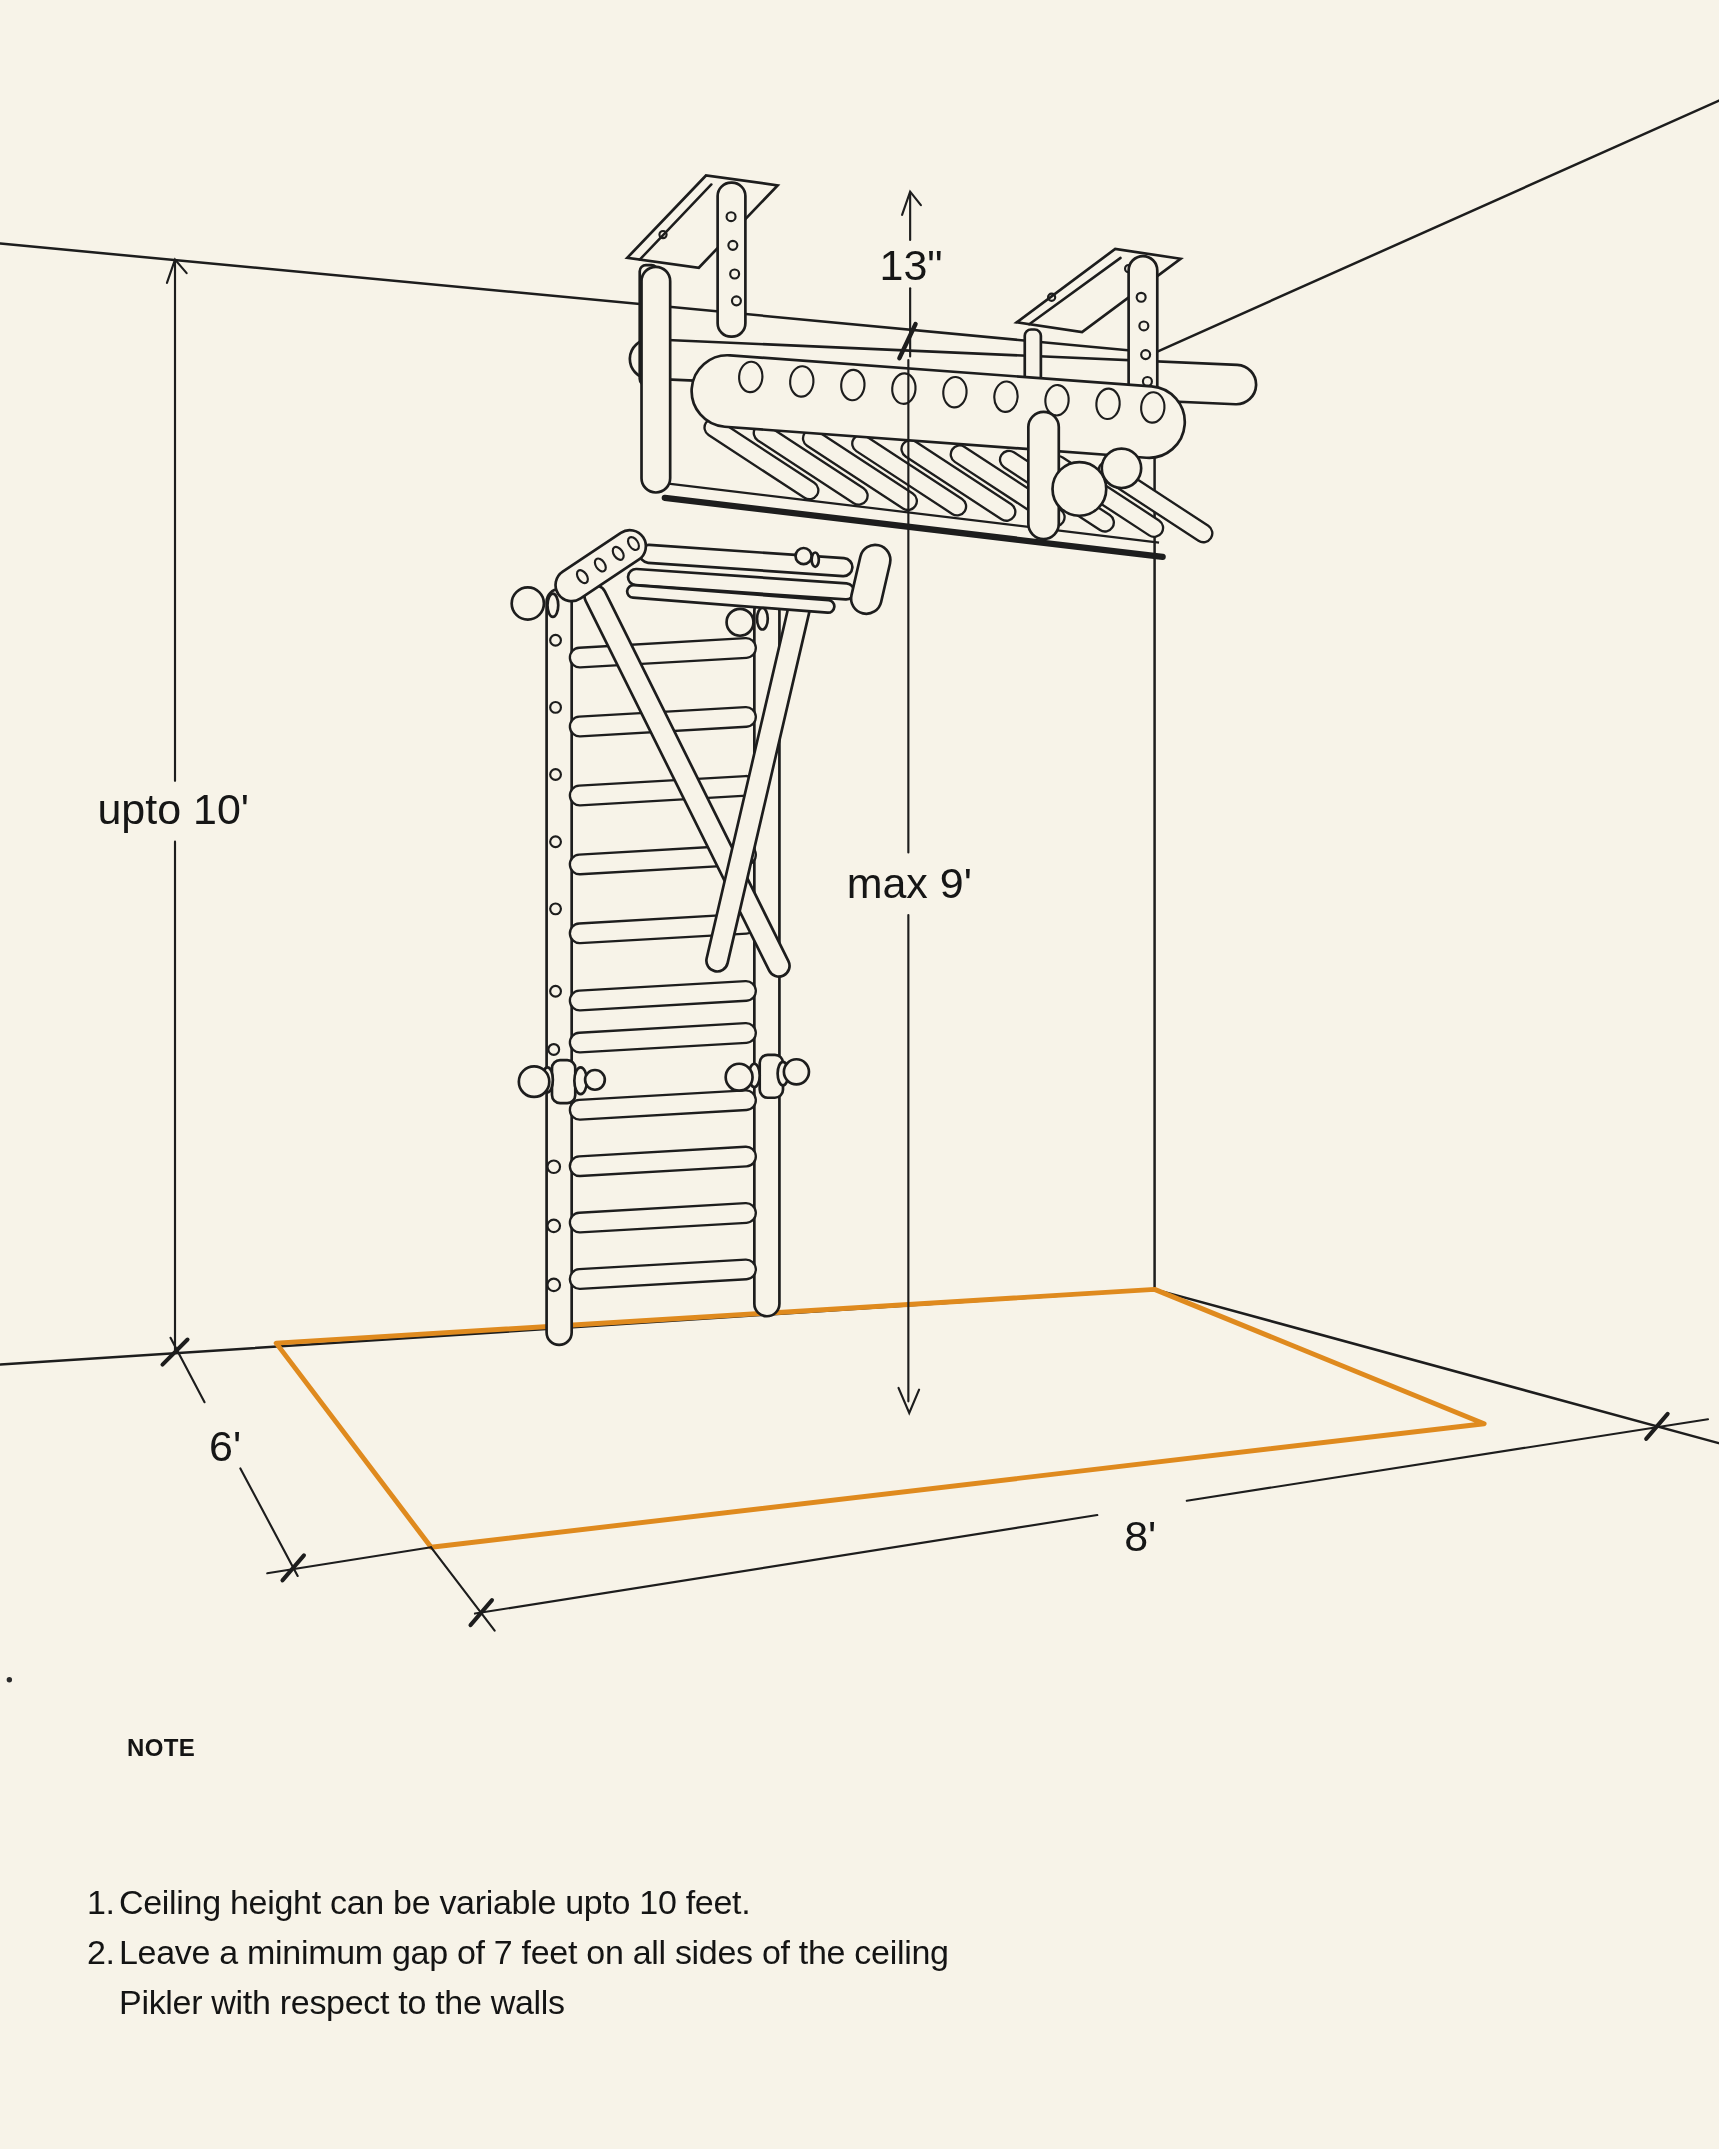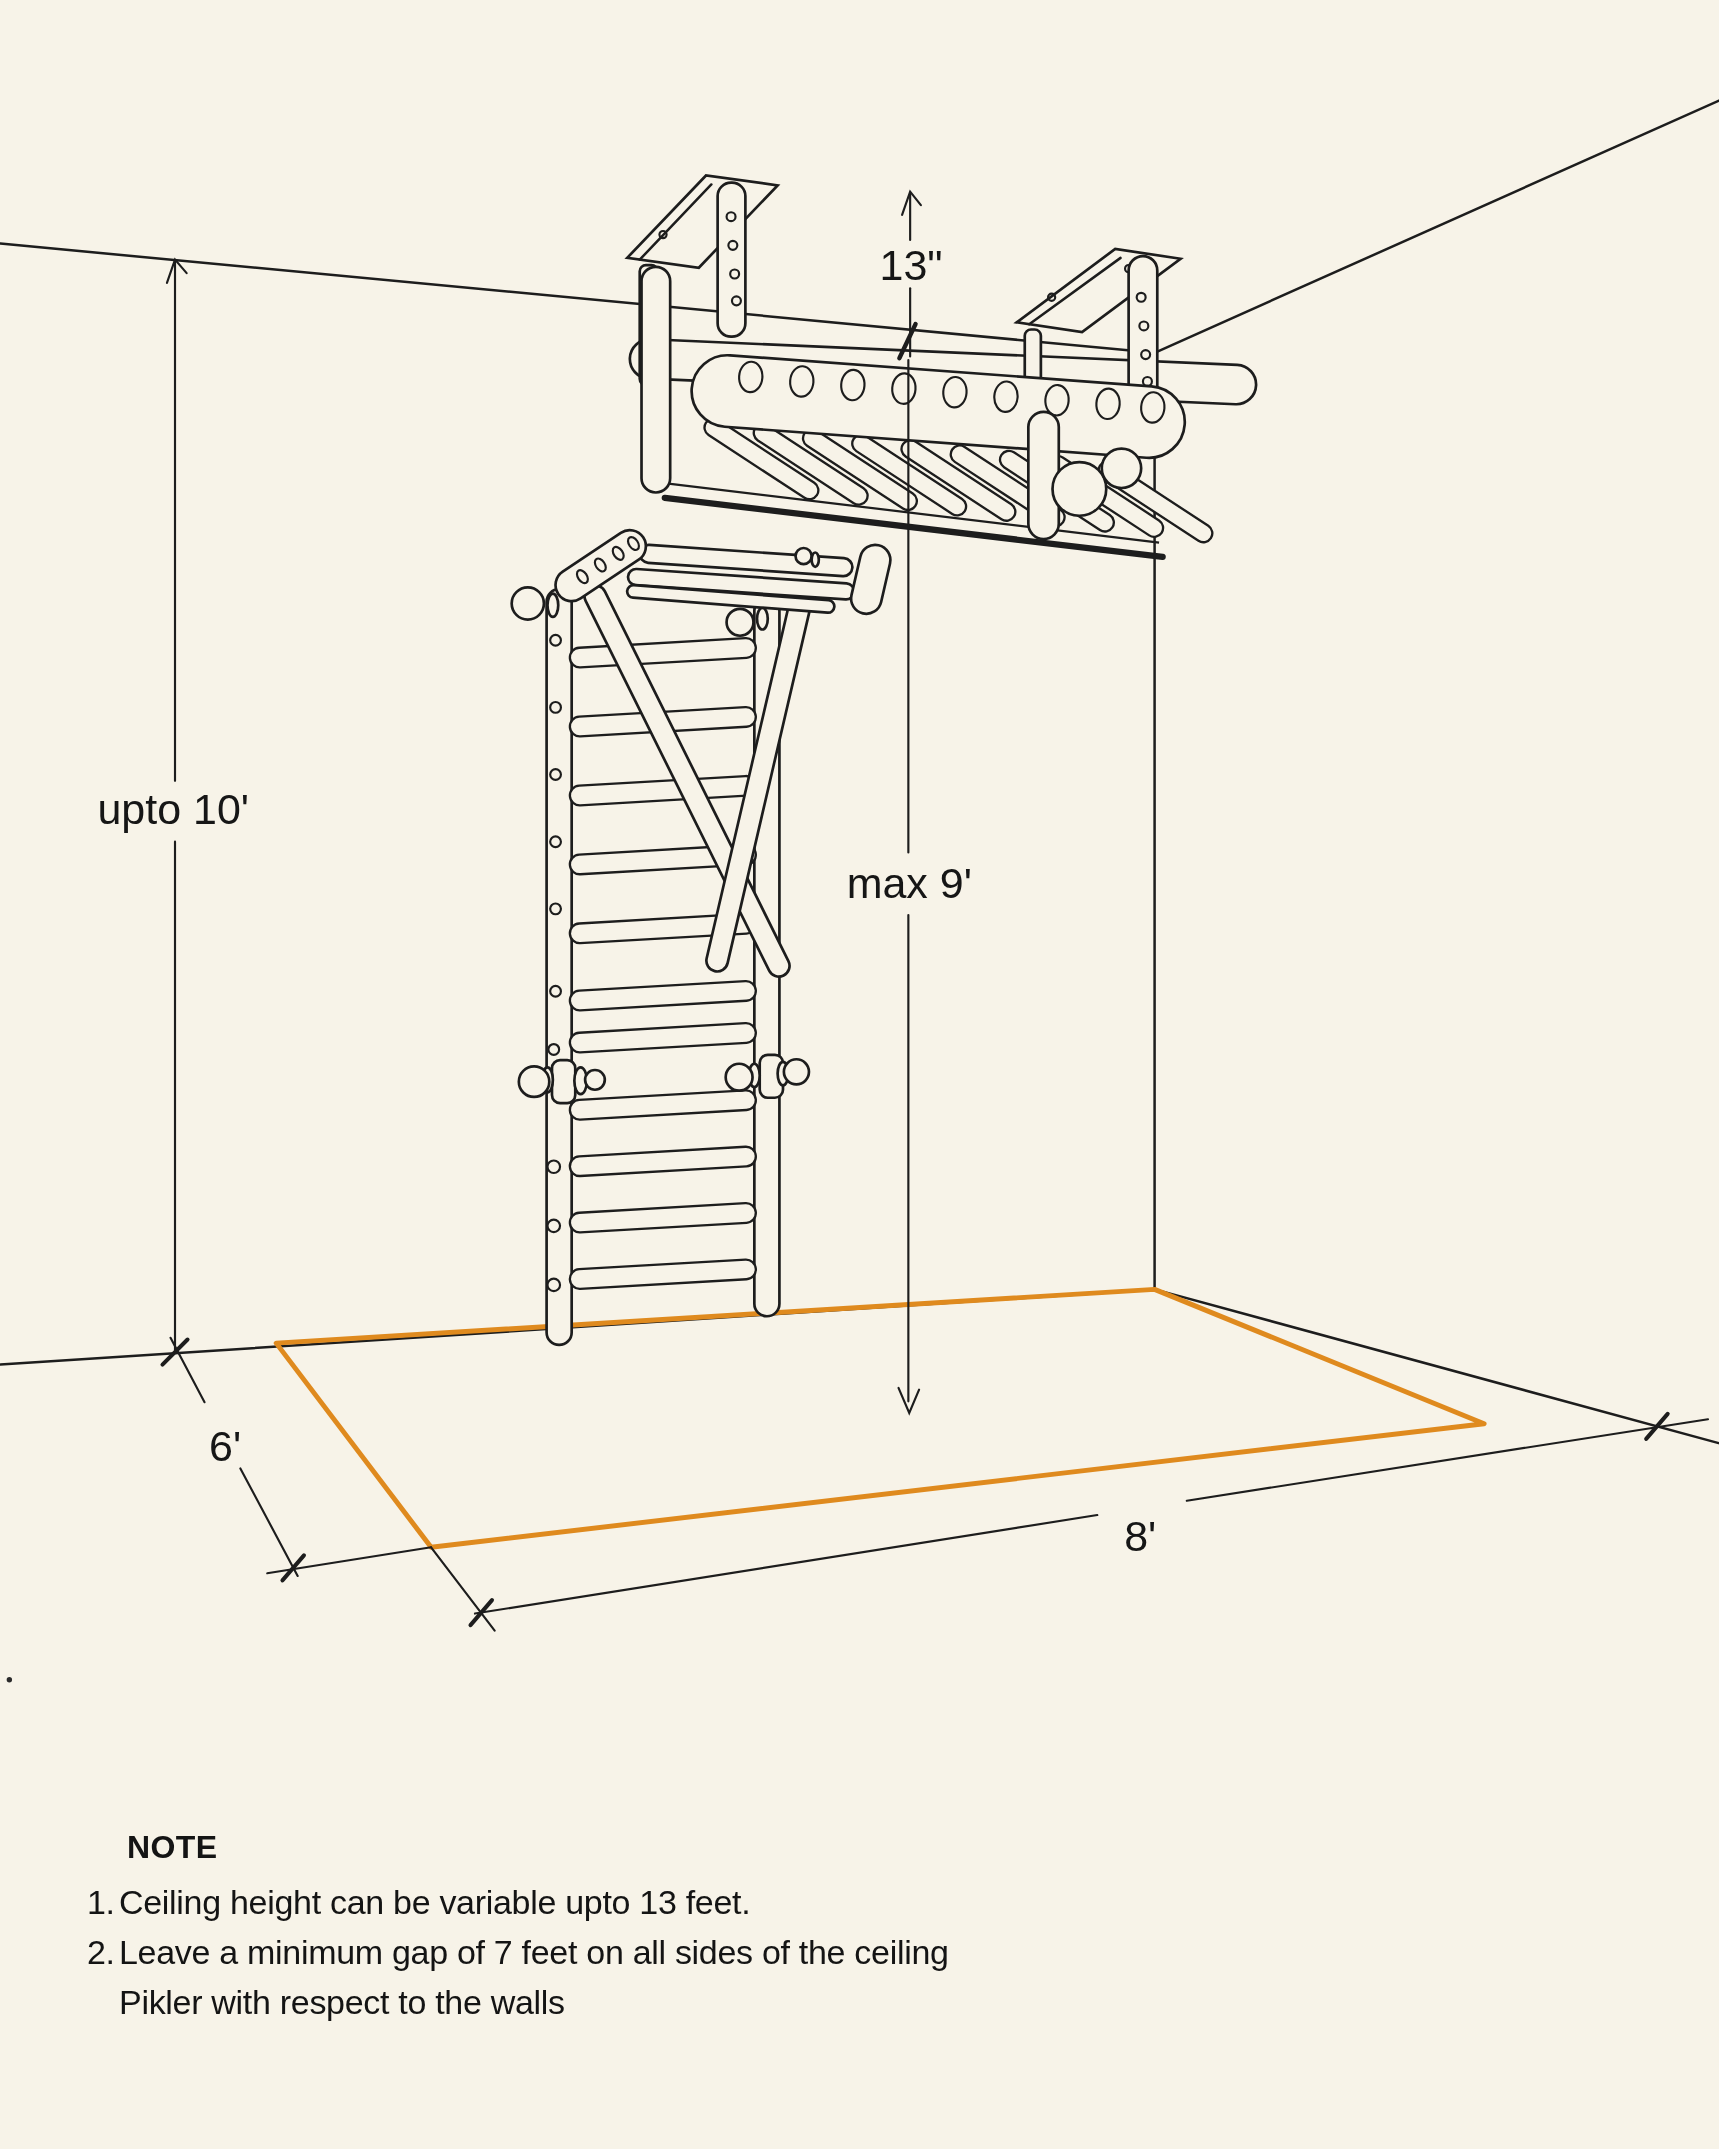--- a/index.html
+++ b/index.html
@@ -22,22 +22,22 @@
     font-family:"Liberation Sans", sans-serif;
     font-size:48px;
     fill:#161616;
     text-anchor:middle;
   }
   .note{
     position:absolute;left:0;top:0;width:1720px;
     color:#141414;
   }
   .note-heading{
-    position:absolute;left:127px;top:1829px;
-    font-size:32px;font-weight:700;letter-spacing:0.4px;
+    position:absolute;left:127px;top:1734px;
+    font-size:24px;font-weight:700;letter-spacing:0.4px;
   }
   .note-row{
     position:absolute;left:87px;
     display:flex;
     font-size:34px;line-height:50px;letter-spacing:-0.3px;
     white-space:nowrap;
   }
   .note-num{display:inline-block;width:32px;text-align:left;}
   .row-1{top:1877px;}
   .row-2{top:1927px;}
@@ -229,21 +229,21 @@
     <text class="dimtext" x="1273" y="1732">8'</text>
   </g>
 
   <circle cx="10" cy="1876" r="3" fill="#2a2a2a"></circle>
 </svg>
 
 <div class="note">
   <div class="note-heading">NOTE</div>
   <div class="note-row row-1">
     <span class="note-num">1.</span>
-    <span>Ceiling height can be variable upto 13 feet.</span>
+    <span>Ceiling height can be variable upto 10 feet.</span>
   </div>
   <div class="note-row row-2">
     <span class="note-num">2.</span>
     <span>Leave a minimum gap of 7 feet on all sides of the ceiling</span>
   </div>
   <div class="note-row row-3">
     <span>Pikler with respect to the walls</span>
   </div>
 </div>
 </div>

